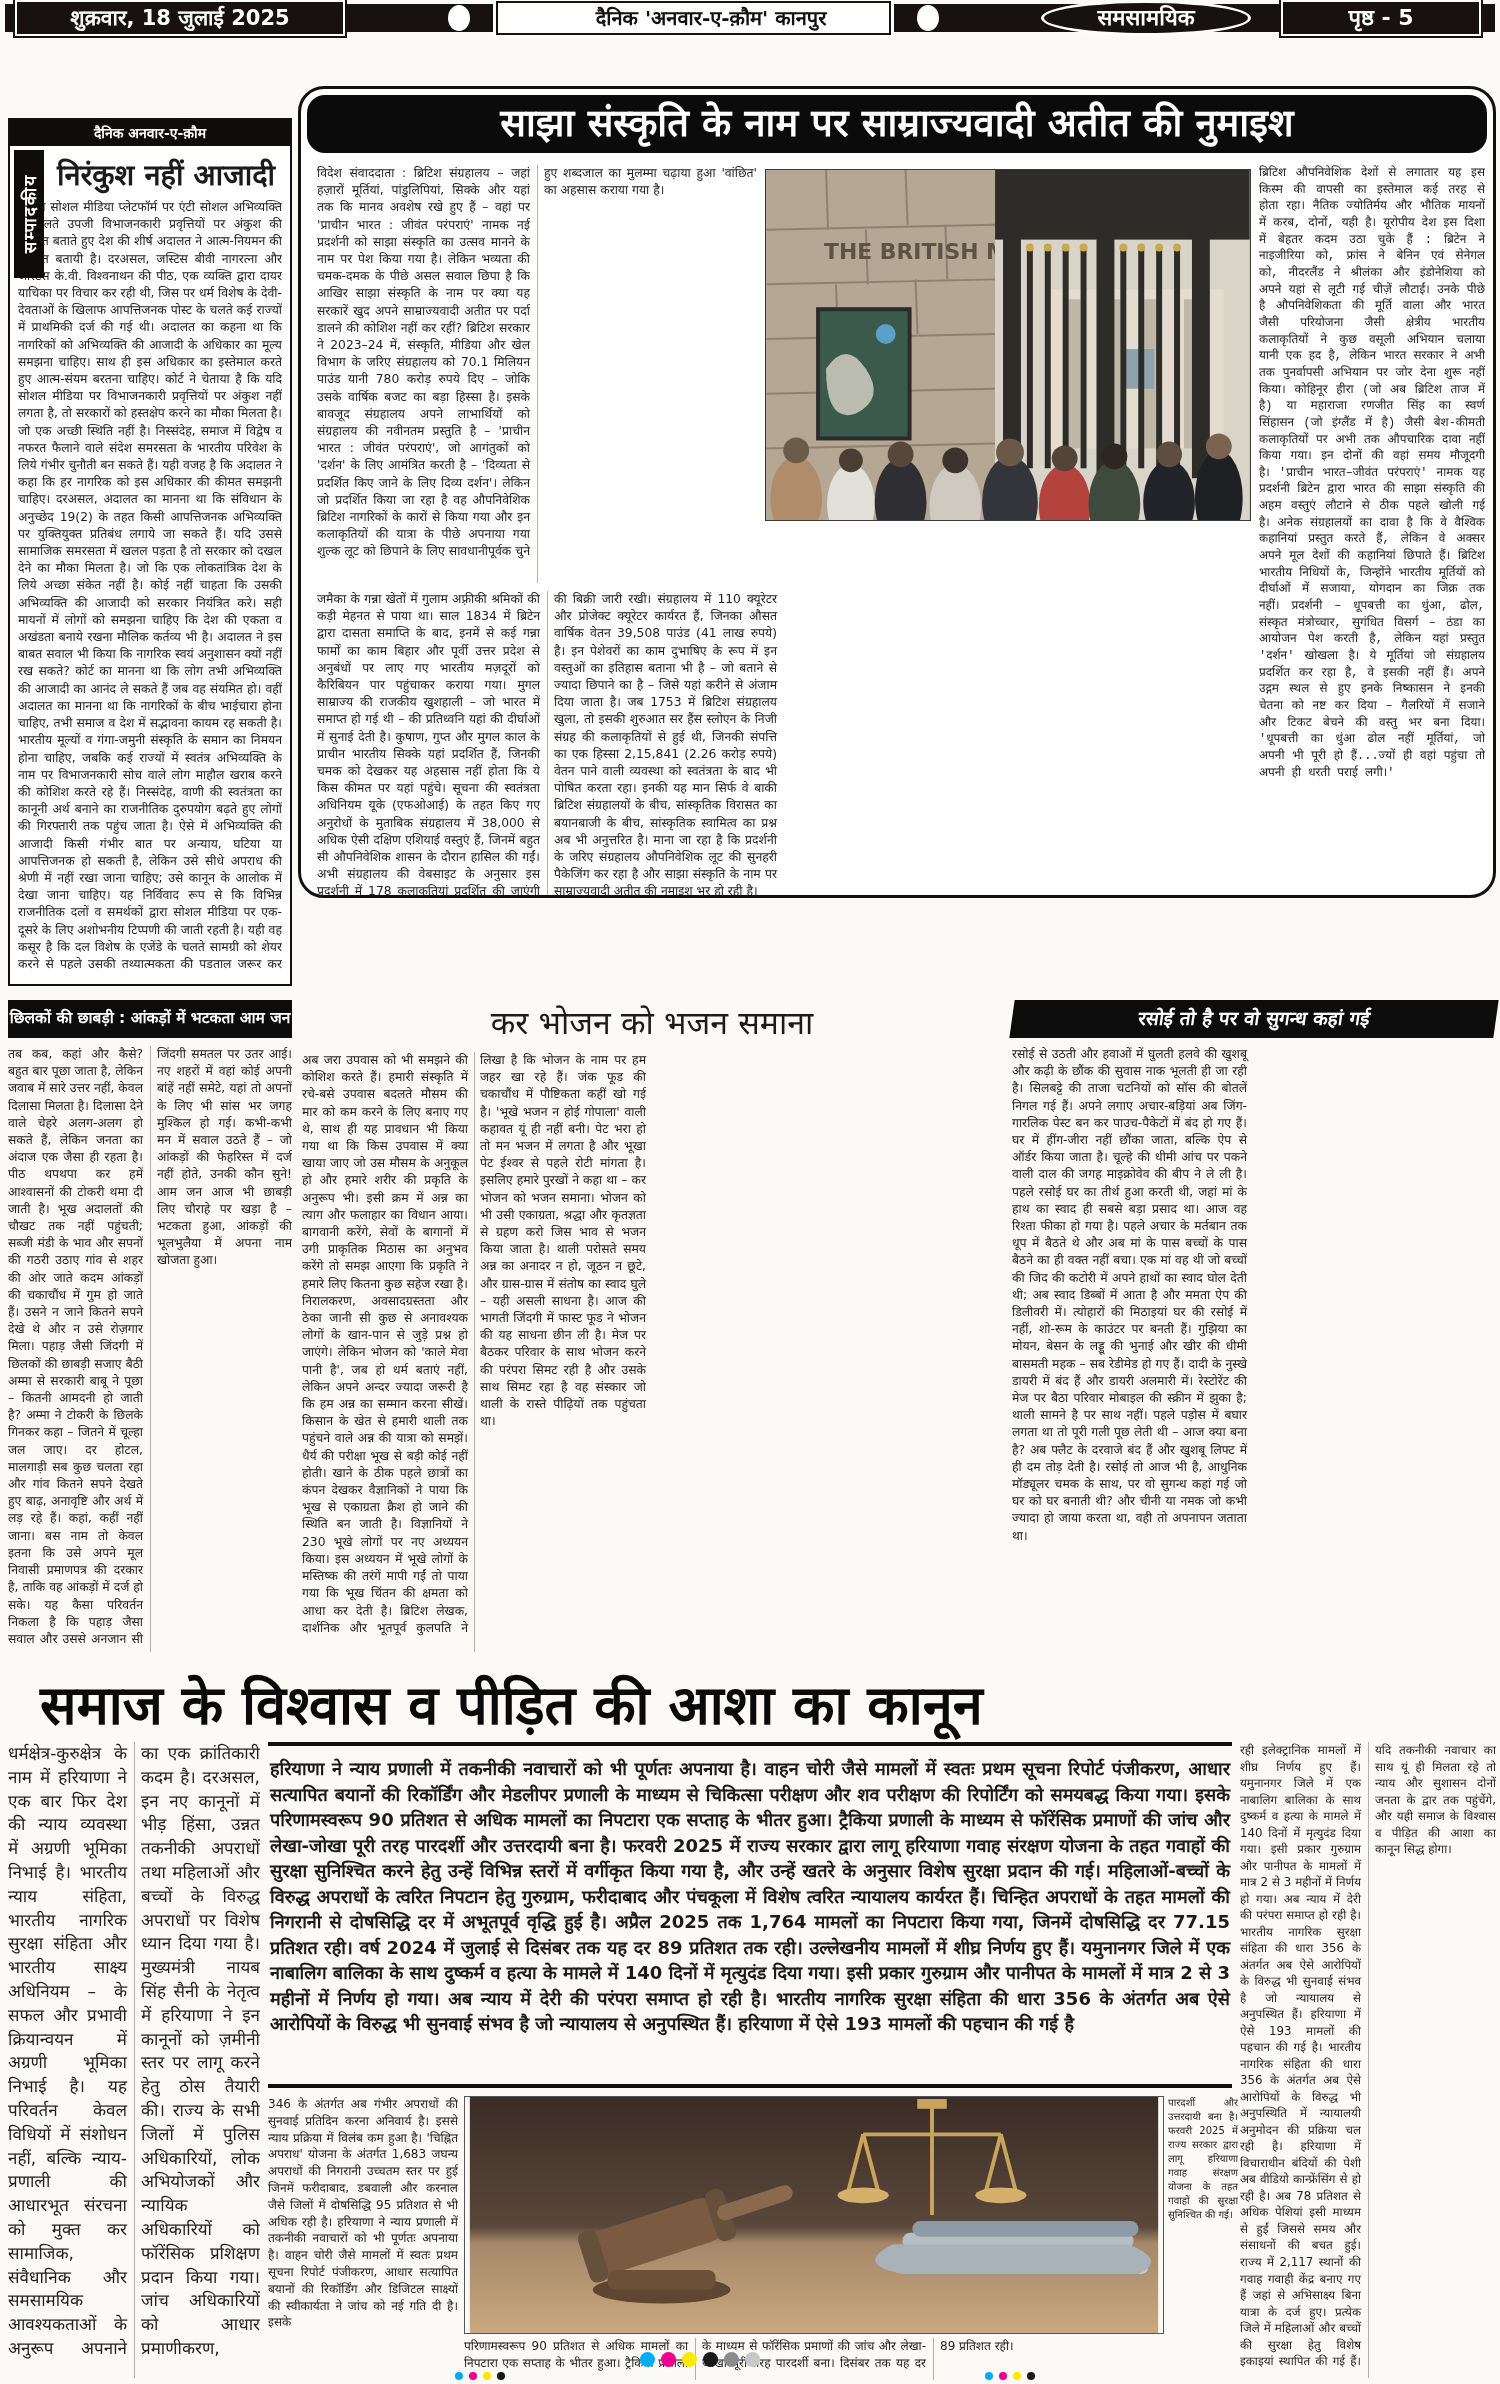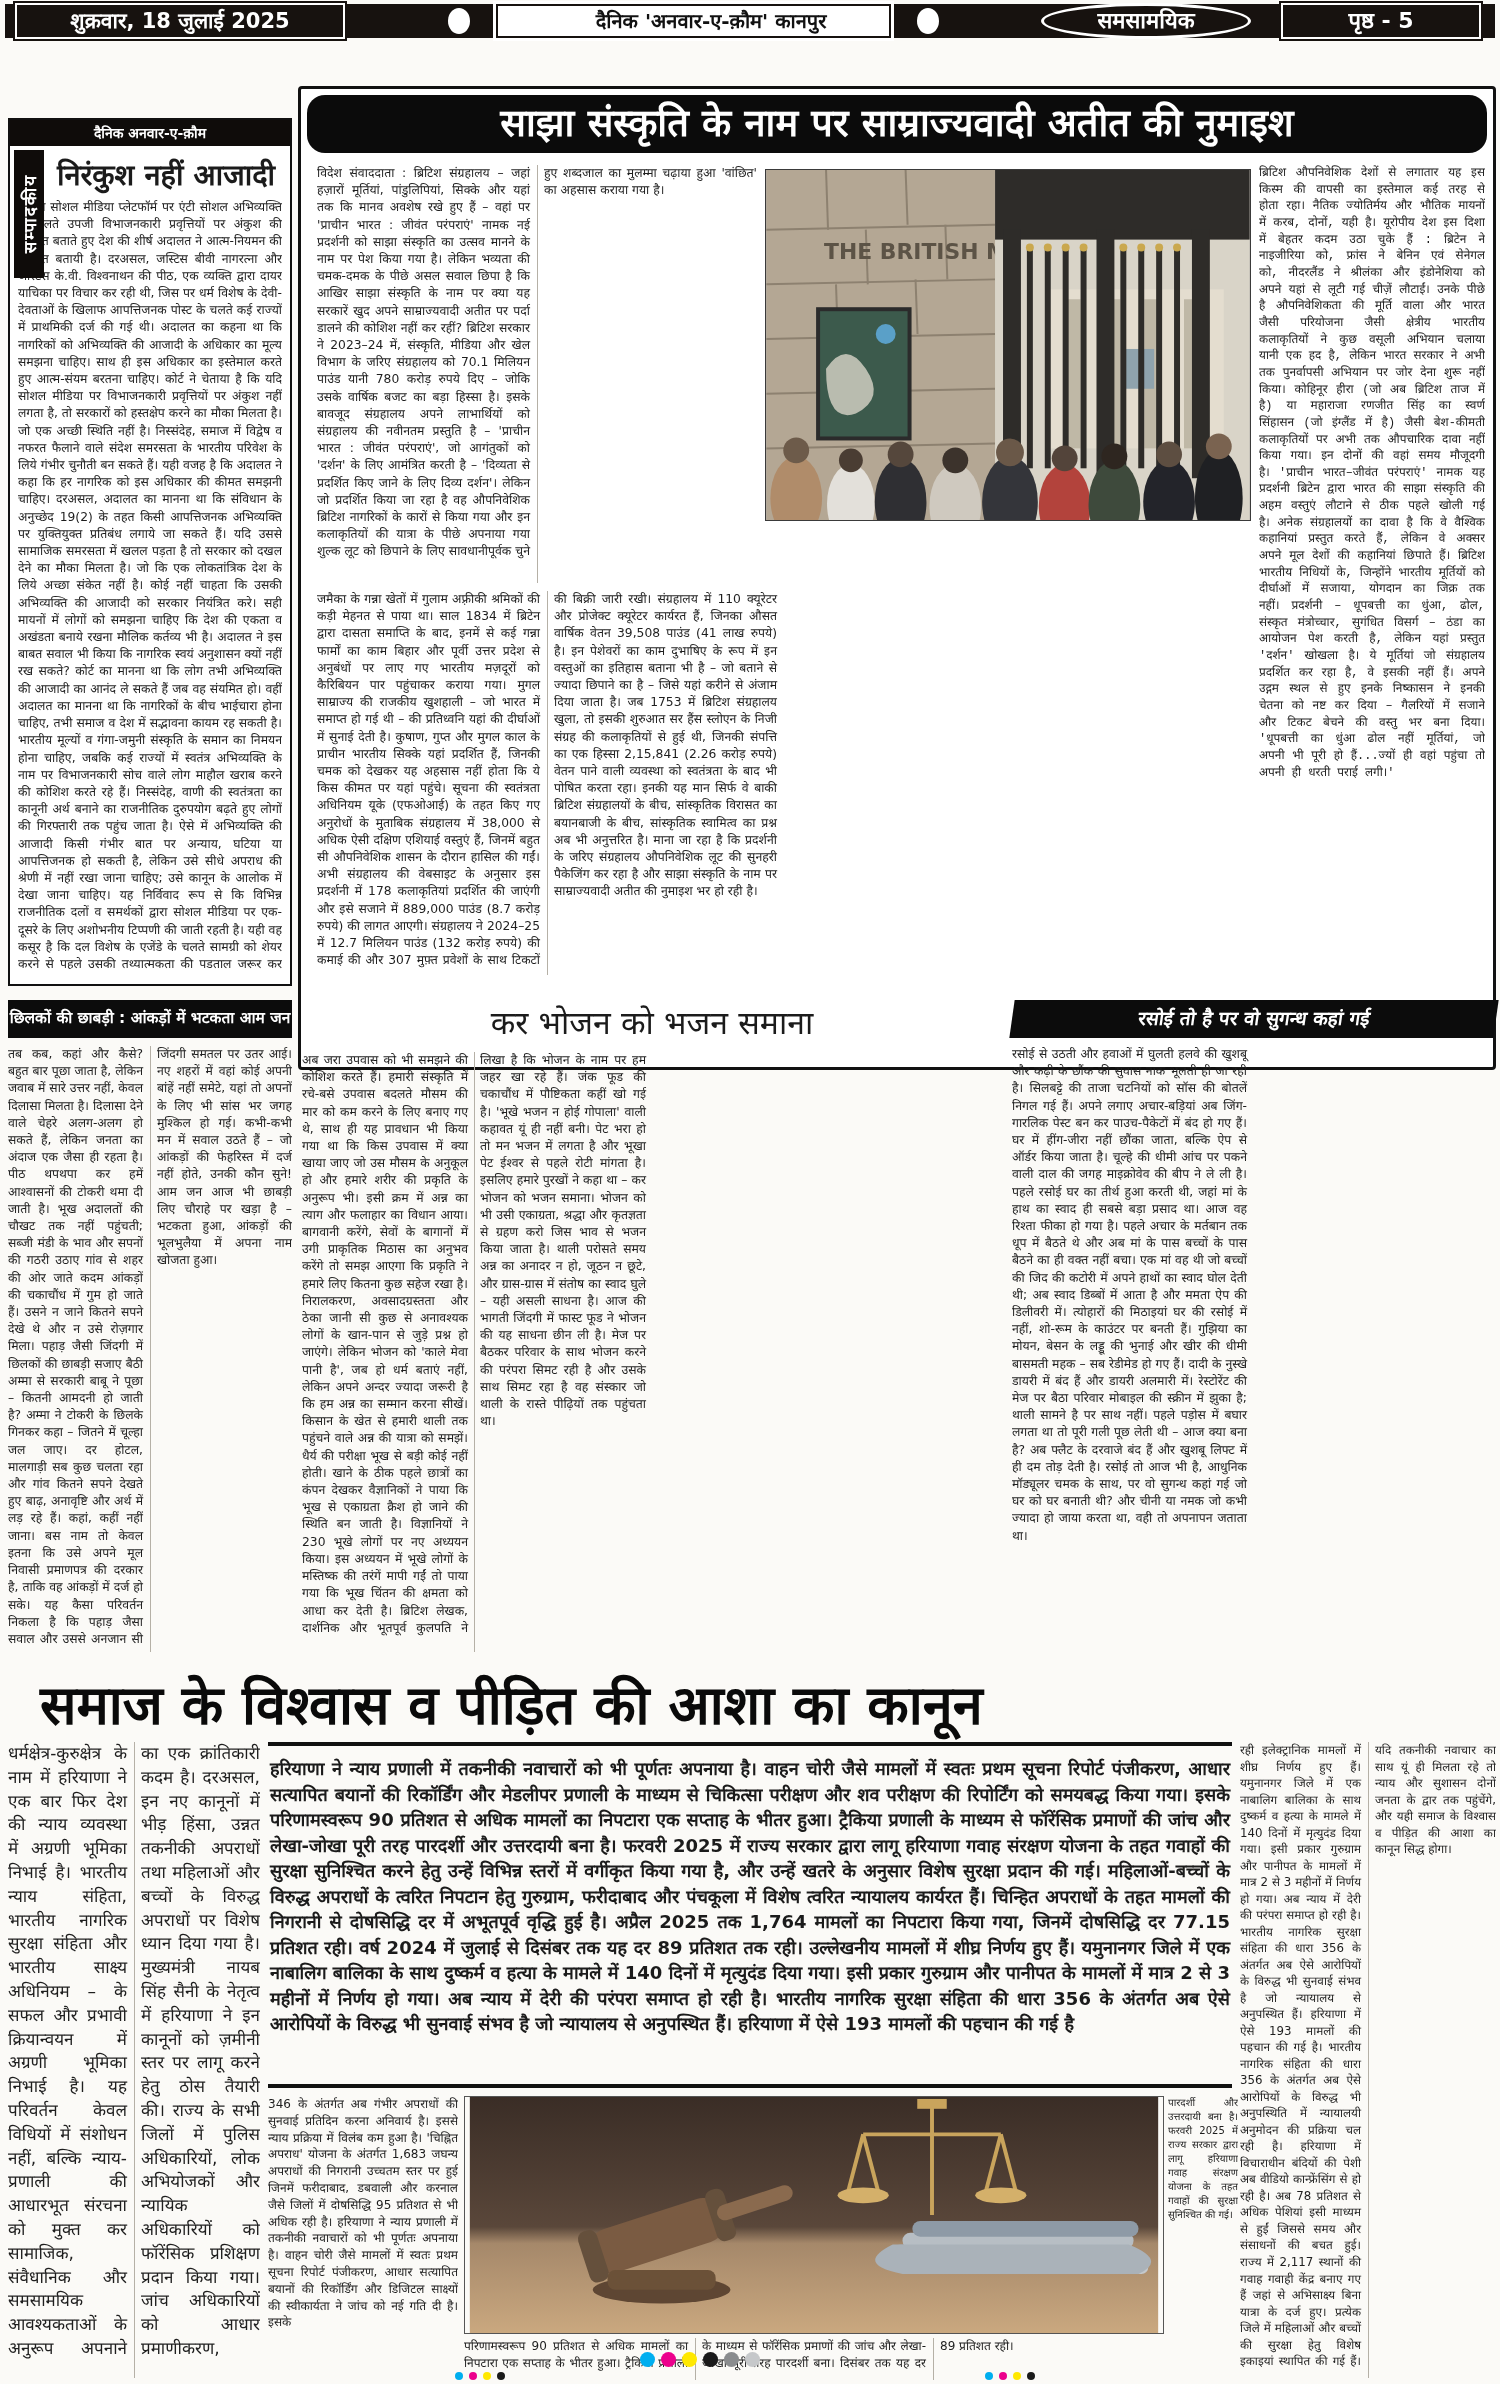--- a/index.html
+++ b/index.html
@@ -4,21 +4,21 @@
 <style>
   * { margin:0; padding:0; box-sizing:border-box; }
   html,body { width:1500px; }
   body {
     height:2384px; position:relative; background:#fbfaf7; color:#1b1b1b;
     font-family:"DejaVu Sans","Liberation Sans",sans-serif; overflow:hidden;
   }
   .abs { position:absolute; }
 
   
-  .masthead { left:5px; top:4px; width:1490px; height:34px; background:#17120f;
+  .masthead { left:5px; top:4px; width:1490px; height:28px; background:#17120f;
     display:flex; align-items:center; }
   .mh-box { border:2px solid #fff; outline:2px solid #17120f; box-shadow:0 0 0 4px #fff inset;
     background:#17120f; color:#fff; font-weight:bold; text-align:center; }
   .mh-date { margin-left:10px; width:330px; height:36px; line-height:32px; font-size:21px;
     border:2px solid #fff; box-shadow:none; }
   .mh-paper { background:#fff; color:#111; width:395px; height:34px; line-height:30px;
     font-size:20px; border:2px solid #17120f; outline:3px solid #fff; box-shadow:none;padding-left:36px; }
   .mh-dot { width:22px; height:26px; border-radius:50%; background:#fff; margin:0 26px; }
   .mh-oval { background:#17120f; color:#fff; border:3px solid #fff; border-radius:50%;
     width:210px; height:36px; line-height:30px; font-size:22px; font-weight:bold; text-align:center; }
@@ -38,22 +38,22 @@
     text-align:center; line-height:26px; }
   .ed-tab { position:absolute; left:4px; top:30px; width:30px; height:128px; background:#0f0c0a;
     color:#fff; display:flex; align-items:center; justify-content:center; }
   .ed-tab span { writing-mode:vertical-rl; transform:rotate(180deg); font-size:17px; font-weight:bold;
     letter-spacing:2px; }
   .ed-headline { margin:8px 8px 6px 40px; font-size:29px; font-weight:bold; text-align:center;
     font-family:"DejaVu Serif","Liberation Serif",serif; }
   .ed-body { margin:6px 8px; height:770px; }
 
   
-  .main-art { left:298px; top:86px; width:1198px; height:984px; border:3px solid #111;
-    border-radius:4px; background:#fff; overflow:hidden; }
+  .main-art { left:298px; top:86px; width:1198px; height:812px; border:3px solid #111;
+    border-radius:26px; background:#fff; overflow:hidden; }
   .ma-band { margin:6px; height:58px; background:#0b0b0b; border-radius:18px; color:#fff;
     font-size:38px; font-weight:bold; text-align:center; line-height:56px; }
   .ma-colA { left:16px; top:76px; width:440px; height:418px; column-count:2; }
   .ma-photo { left:464px; top:80px; width:486px; height:352px; border:1px solid #3a3a3a; background:#888; }
   .ma-colB { left:958px; top:76px; width:226px; height:812px; column-count:1;font-family:Liberation Mono, monospace; }
   .ma-colC { left:16px; top:502px; width:934px; height:384px; column-count:4; }
 
   
   .mid-left { left:8px; top:1000px; width:284px; height:658px; }
   .mid-left-bar { height:38px; background:#0c0c0c; color:#fff; font-size:15.5px; font-weight:bold;

